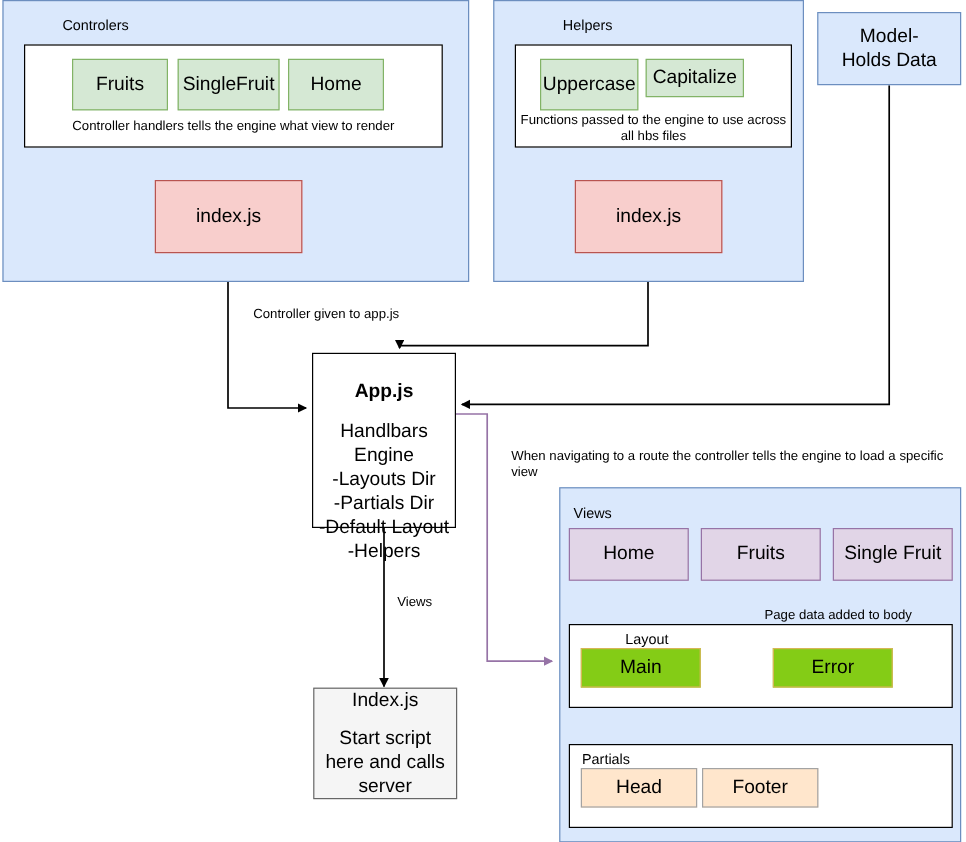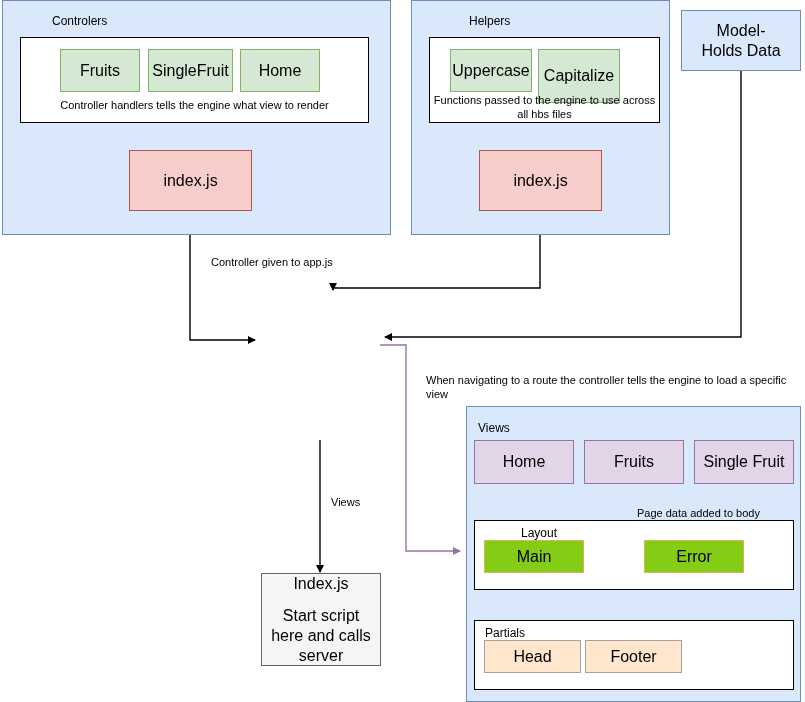--- a/index.html
+++ b/index.html
@@ -163,37 +163,45 @@
   <div class="box panel" style="left:411px; top:0px; width:259px; height:235px;">
   </div>
   <div class="panel-title" style="left:469px; top:14px;">Helpers</div>
 
   <div class="box white-box" style="left:429px; top:37px; width:231px; height:86px;">
   </div>
 
   <div class="box green-box" style="left:450px; top:49px; width:82px; height:43px;">
     <span>Uppercase</span>
   </div>
-  <div class="box green-box" style="left:538px; top:49px; width:82px; height:54px;">
+  <div class="box green-box" style="left:538px; top:49px; width:82px; height:32px;">
     <span>Capitalize</span>
   </div>
 
   <div class="caption center" style="left:433px; top:93px; width:223px;">Functions passed to the engine to use across all hbs files</div>
 
   <div class="box pink-box" style="left:479px; top:150px; width:123px; height:61px;">
     <span>index.js</span>
   </div>
 
   <div class="box panel multiline" style="left:681px; top:10px; width:120px; height:61px; align-items:center; justify-content:center;">
     <span class="multiline">Model-
 Holds Data</span>
   </div>
 
   <div class="caption" style="left:211px; top:255px;">Controller given to app.js</div>
 
+  <div class="box plain-box" style="left:260px; top:294px; width:120px; height:146px; justify-content:flex-start; padding-top:22px;">
+    <span class="bold">App.js</span>
+    <span class="multiline" style="margin-top:13px;">Handlbars Engine
+-Layouts Dir
+-Partials Dir
+-Default Layout
+-Helpers</span>
+  </div>
 
   <div class="caption" style="left:331px; top:495px;">Views</div>
 
   <div class="box gray-box" style="left:261px; top:573px; width:120px; height:93px;">
     <span>Index.js</span>
     <span class="multiline" style="margin-top:12px; width:108px;">Start script here and calls server</span>
   </div>
 
   <div class="caption" style="left:426px; top:373px; width:370px;">When navigating to a route the controller tells the engine to load a specific view</div>
 

